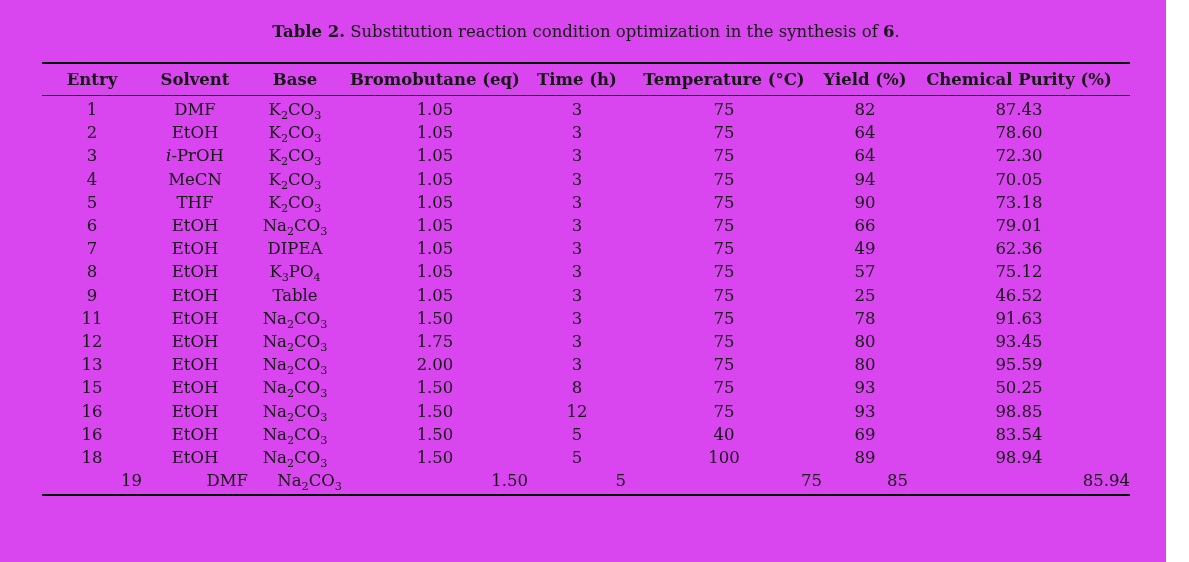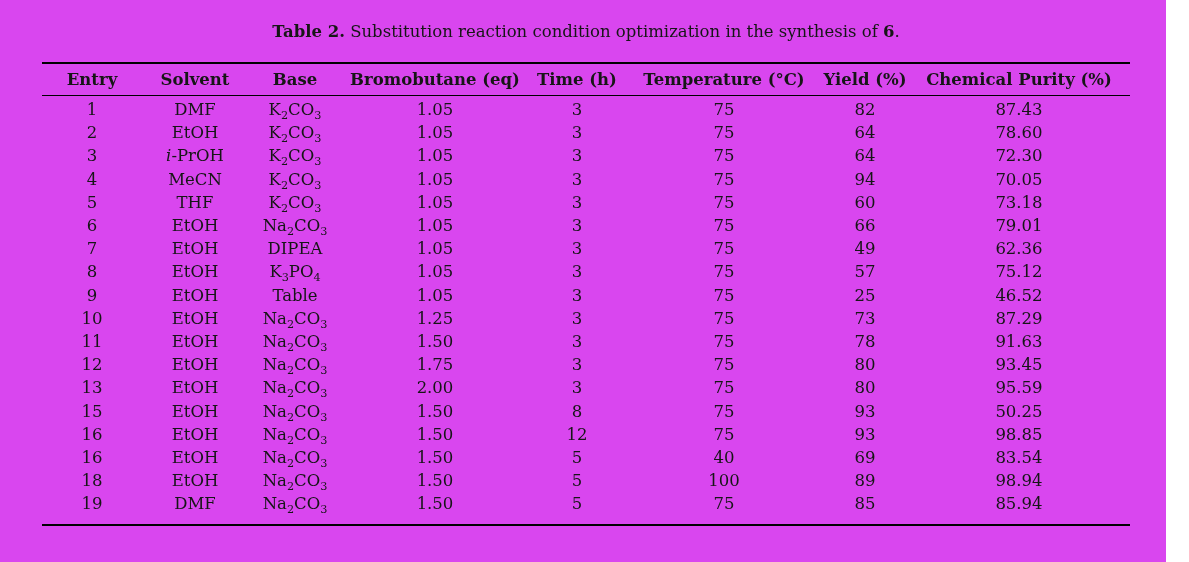--- a/index.html
+++ b/index.html
@@ -45,21 +45,21 @@
   }
   table.results tbody td {
     text-align: center;
     vertical-align: middle;
     padding: 0;
     line-height: 23.2px;
     height: 23.2px;
     white-space: nowrap;
   }
   table.results tbody tr:first-child td { padding-top: 2px; }
-  table.results tbody tr:last-child td { padding-bottom: 8px; }
+  table.results tbody tr:last-child td { padding-bottom: 2px; text-align: right; }
   sub { font-size: 68%; line-height: 0; }
 </style>
 </head>
 <body>
 
 <div class="page">
 
   <div class="caption">
     <span class="bold">Table 2.</span><span> Substitution reaction condition optimization in the synthesis of </span><span class="bold">6</span><span>.</span>
   </div>
@@ -128,21 +128,21 @@
           <td>94</td>
           <td>70.05</td>
         </tr>
         <tr>
           <td>5</td>
           <td>THF</td>
           <td>K<sub>2</sub>CO<sub>3</sub></td>
           <td>1.05</td>
           <td>3</td>
           <td>75</td>
-          <td>60</td>
+          <td>90</td>
           <td>73.18</td>
         </tr>
         <tr>
           <td>6</td>
           <td>EtOH</td>
           <td>Na<sub>2</sub>CO<sub>3</sub></td>
           <td>1.05</td>
           <td>3</td>
           <td>75</td>
           <td>66</td>
@@ -170,30 +170,20 @@
         </tr>
         <tr>
           <td>9</td>
           <td>EtOH</td>
           <td>Table</td>
           <td>1.05</td>
           <td>3</td>
           <td>75</td>
           <td>25</td>
           <td>46.52</td>
-        </tr>
-        <tr>
-          <td>10</td>
-          <td>EtOH</td>
-          <td>Na<sub>2</sub>CO<sub>3</sub></td>
-          <td>1.25</td>
-          <td>3</td>
-          <td>75</td>
-          <td>73</td>
-          <td>87.29</td>
         </tr>
         <tr>
           <td>11</td>
           <td>EtOH</td>
           <td>Na<sub>2</sub>CO<sub>3</sub></td>
           <td>1.50</td>
           <td>3</td>
           <td>75</td>
           <td>78</td>
           <td>91.63</td>

